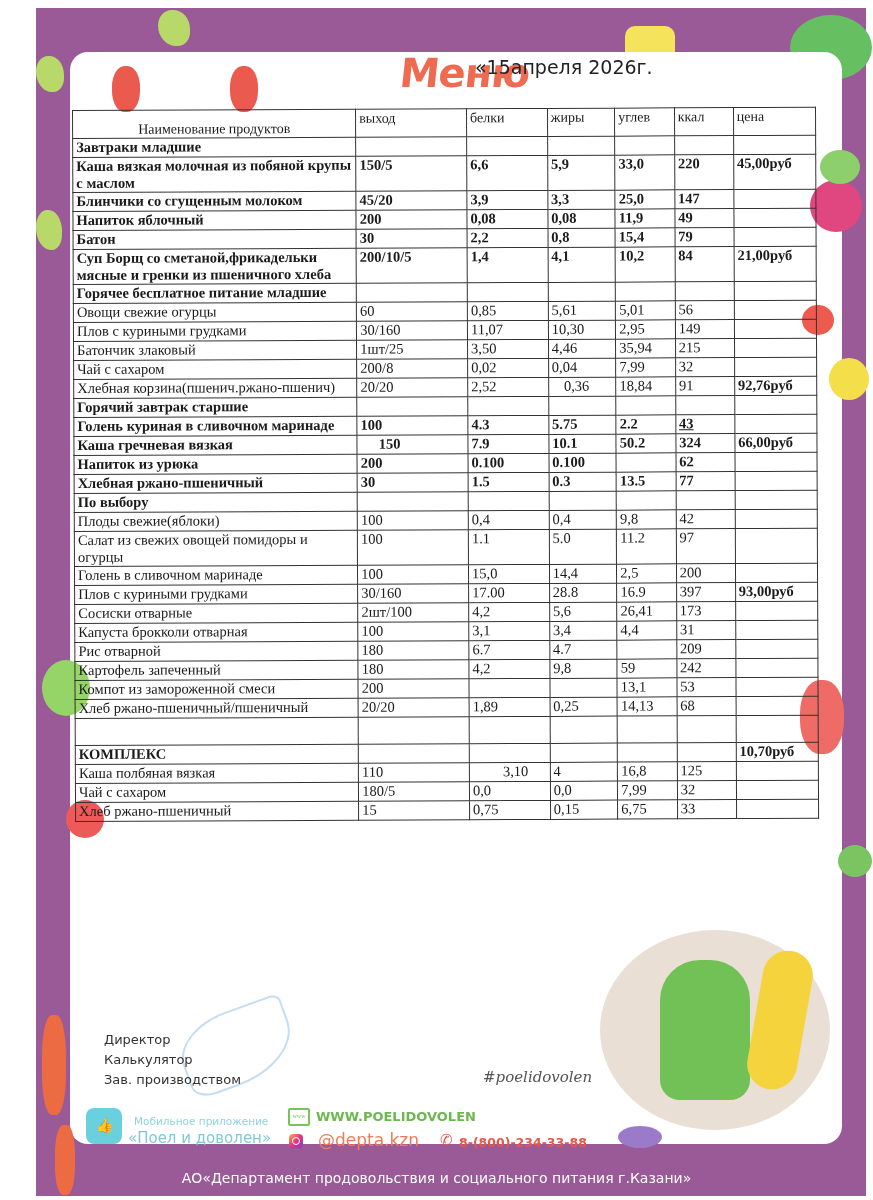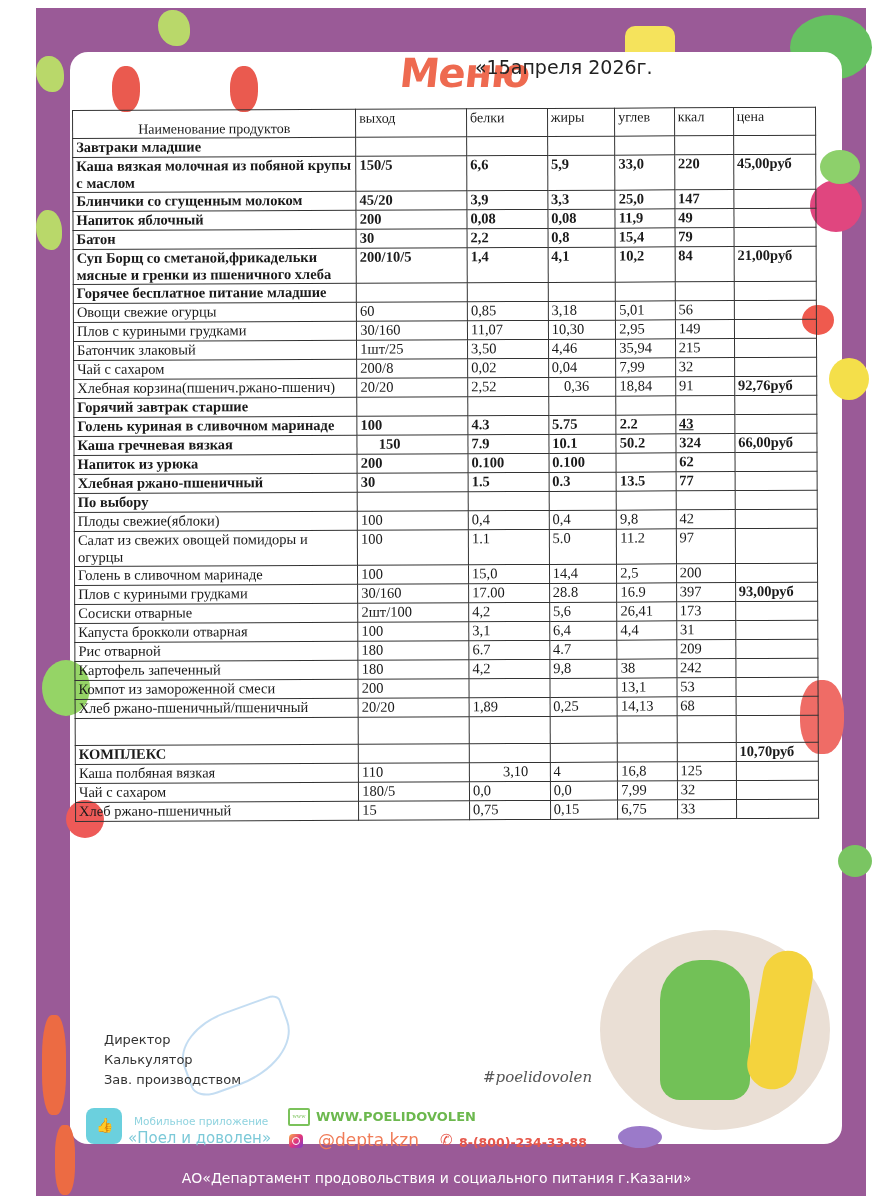--- a/index.html
+++ b/index.html
@@ -148,21 +148,21 @@
         <td class="c-b" style="height: 18px;"></td>
         <td class="c-z" style="height: 18px;"></td>
         <td class="c-u" style="height: 18px;"></td>
         <td class="c-k" style="height: 18px;"></td>
         <td class="c-p price" style="height: 18px;"></td>
       </tr>
       <tr>
         <td class="name" style="height: 18px;">Овощи свежие огурцы</td>
         <td class="c-out" style="height: 18px;">60</td>
         <td class="c-b" style="height: 18px;">0,85</td>
-        <td class="c-z" style="height: 18px;">3,18</td>
+        <td class="c-z" style="height: 18px;">5,61</td>
         <td class="c-u" style="height: 18px;">5,01</td>
         <td class="c-k" style="height: 18px;">56</td>
         <td class="c-p price" style="height: 18px;"></td>
       </tr>
       <tr>
         <td class="name" style="height: 18px;">Плов с куриными грудками</td>
         <td class="c-out" style="height: 18px;">30/160</td>
         <td class="c-b" style="height: 18px;">11,07</td>
         <td class="c-z" style="height: 18px;">10,30</td>
         <td class="c-u" style="height: 18px;">2,95</td>
@@ -292,40 +292,40 @@
         <td class="c-b" style="height: 18px;">4,2</td>
         <td class="c-z" style="height: 18px;">5,6</td>
         <td class="c-u" style="height: 18px;">26,41</td>
         <td class="c-k" style="height: 18px;">173</td>
         <td class="c-p price" style="height: 18px;"></td>
       </tr>
       <tr>
         <td class="name" style="height: 18px;">Капуста брокколи отварная</td>
         <td class="c-out" style="height: 18px;">100</td>
         <td class="c-b" style="height: 18px;">3,1</td>
-        <td class="c-z" style="height: 18px;">6,4</td>
+        <td class="c-z" style="height: 18px;">3,4</td>
         <td class="c-u" style="height: 18px;">4,4</td>
         <td class="c-k" style="height: 18px;">31</td>
         <td class="c-p price" style="height: 18px;"></td>
       </tr>
       <tr>
         <td class="name" style="height: 18px;">Рис отварной</td>
         <td class="c-out" style="height: 18px;">180</td>
         <td class="c-b" style="height: 18px;">6.7</td>
         <td class="c-z" style="height: 18px;">4.7</td>
         <td class="c-u" style="height: 18px;"></td>
         <td class="c-k" style="height: 18px;">209</td>
         <td class="c-p price" style="height: 18px;"></td>
       </tr>
       <tr>
         <td class="name" style="height: 18px;">Картофель запеченный</td>
         <td class="c-out" style="height: 18px;">180</td>
         <td class="c-b" style="height: 18px;">4,2</td>
         <td class="c-z" style="height: 18px;">9,8</td>
-        <td class="c-u" style="height: 18px;">38</td>
+        <td class="c-u" style="height: 18px;">59</td>
         <td class="c-k" style="height: 18px;">242</td>
         <td class="c-p price" style="height: 18px;"></td>
       </tr>
       <tr>
         <td class="name" style="height: 18px;">Компот из замороженной смеси</td>
         <td class="c-out" style="height: 18px;">200</td>
         <td class="c-b" style="height: 18px;"></td>
         <td class="c-z" style="height: 18px;"></td>
         <td class="c-u" style="height: 18px;">13,1</td>
         <td class="c-k" style="height: 18px;">53</td>

